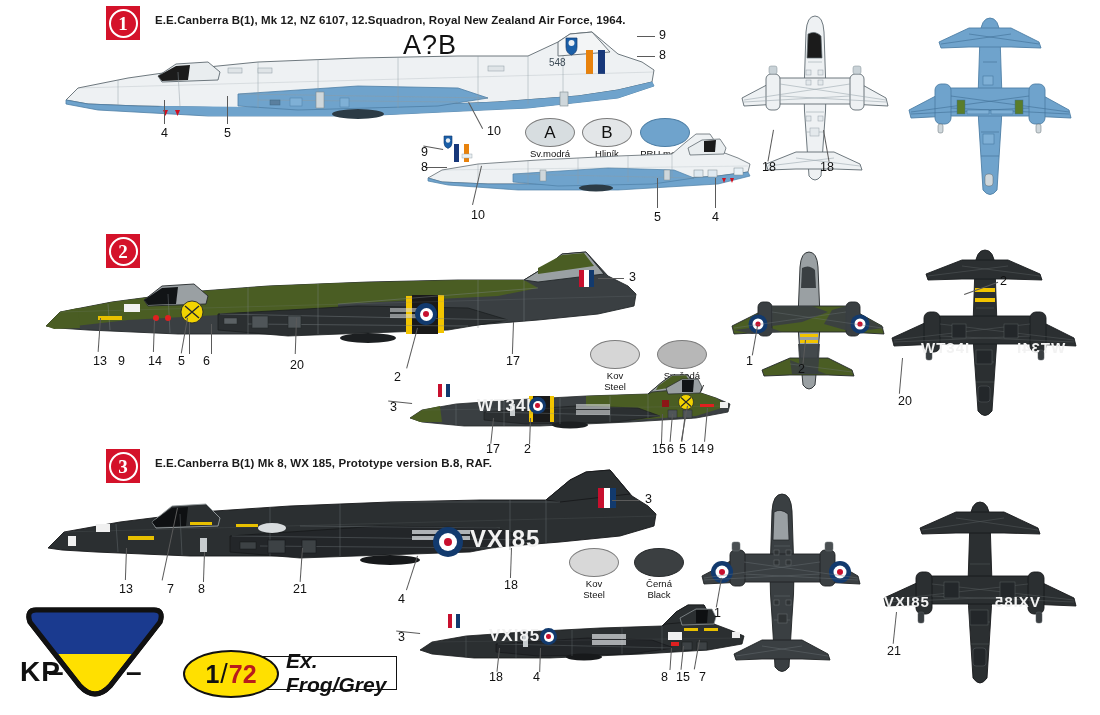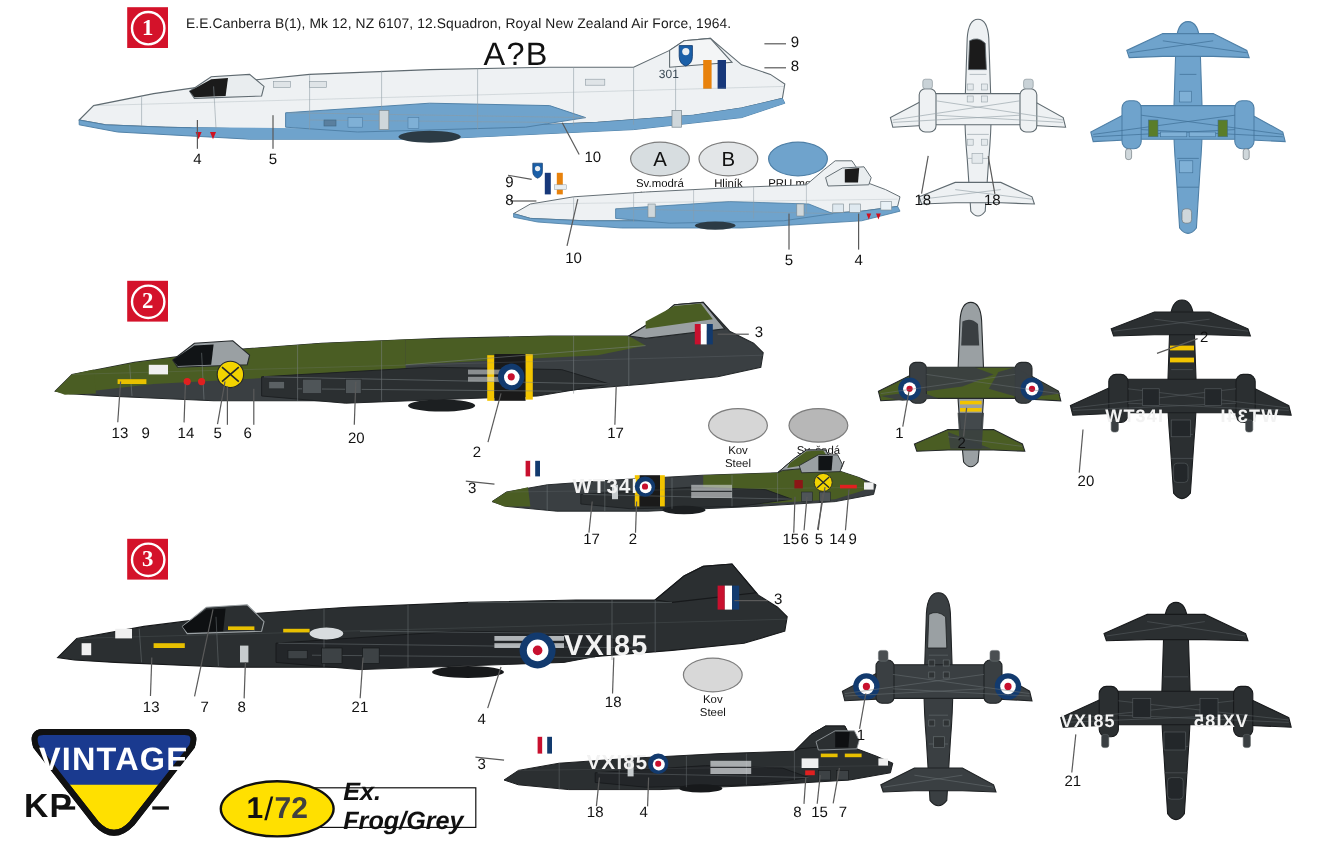--- a/index.html
+++ b/index.html
@@ -14,21 +14,21 @@
   .vnum{
     position:absolute;width:34px;height:34px;background:#d4122a;
     display:flex;align-items:center;justify-content:center;
   }
   .vnum .ring{
     width:25px;height:25px;border-radius:50%;border:2.5px solid #ffffff;
     display:flex;align-items:center;justify-content:center;
     color:#ffffff;font-size:19px;font-weight:bold;line-height:1;
     font-family:"Liberation Serif", serif;
   }
-  .vtitle{position:absolute;font-size:11.5px;letter-spacing:.1px;white-space:nowrap;color:#1a1a1a;}
+  .vtitle{position:absolute;font-size:11.5px;letter-spacing:.1px;white-space:nowrap;color:#1a1a1a;font-weight:bold;}
 
   
   .cn{position:absolute;font-size:12.5px;color:#111;white-space:nowrap;}
   .lead{position:absolute;background:#5a5a5a;height:1px;transform-origin:0 0;}
 
   
   .swatchbox{position:absolute;text-align:center;width:74px;}
   .sw{width:48px;height:27px;border-radius:50%;margin:0 auto;border:1px solid #7d7d7d;
       display:flex;align-items:center;justify-content:center;font-size:17px;color:#111;}
   .swlbl{font-size:9.5px;line-height:1.15;margin-top:2px;color:#111;white-space:nowrap;}
@@ -50,21 +50,21 @@
 
   
   .logo{position:absolute;width:150px;height:96px;}
   .scalebadge{position:absolute;}
   .scale-ell{
     width:92px;height:44px;border-radius:50%;background:#ffe000;border:2.5px solid #111;
     display:flex;align-items:center;justify-content:center;position:relative;z-index:2;
   }
   .scale-ell .n1{font-size:25px;font-weight:bold;color:#111;}
   .scale-ell .sl{font-size:27px;color:#111;margin:0 1px;}
-  .scale-ell .n2{font-size:25px;font-weight:bold;color:#404040;}
+  .scale-ell .n2{font-size:25px;font-weight:bold;color:#b91c1c;}
   .exbox{
     position:absolute;left:70px;top:6px;height:32px;border:1.5px solid #111;background:#fff;
     display:flex;align-items:center;padding:0 10px 0 32px;
   }
   .exbox span{font-size:21px;font-style:italic;font-weight:bold;color:#111;
               font-family:"Liberation Sans", sans-serif;}
 
   svg{display:block;overflow:visible;}
 </style>
 </head>
@@ -118,21 +118,21 @@
       <rect x="502" y="64" width="8" height="14" fill="#cfd7db" stroke="#7d8a91" stroke-width="0.6"></rect>
       <path d="M105,82 l5,0 l-2.5,6 z" fill="#d01020"></path>
       <path d="M117,82 l5,0 l-2.5,6 z" fill="#d01020"></path>
       <rect x="212" y="72" width="10" height="5" fill="#5a7f9e" stroke="#3d6783" stroke-width="0.5"></rect>
       <rect x="232" y="70" width="12" height="8" fill="#7fb0d6" stroke="#4e7fa6" stroke-width="0.5"></rect>
       <rect x="282" y="70" width="9" height="9" fill="#7fb0d6" stroke="#4e7fa6" stroke-width="0.5"></rect>
     </g>
   </svg>
 
   <div class="abs" style="left:403px;top:30px;font-size:27px;color:#111;letter-spacing:1px;">A?B</div>
-  <div class="abs" style="left:549px;top:57px;font-size:10px;color:#3c4a55;">301</div>
+  <div class="abs" style="left:549px;top:57px;font-size:10px;color:#3c4a55;">548</div>
 
   <div class="lead" style="left:637px;top:36px;width:18px;"></div>
   <div class="cn" style="left:659px;top:28px;">9</div>
   <div class="lead" style="left:637px;top:56px;width:18px;"></div>
   <div class="cn" style="left:659px;top:48px;">8</div>
 
   <div class="lead" style="left:165px;top:100px;width:24px;transform:rotate(90deg);"></div>
   <div class="cn" style="left:161px;top:126px;">4</div>
   <div class="lead" style="left:228px;top:96px;width:28px;transform:rotate(90deg);"></div>
   <div class="cn" style="left:224px;top:126px;">5</div>
@@ -493,20 +493,21 @@
   <div class="serial white sm" style="left:921px;top:339px;">WT34I</div>
   <div class="serial white sm mir" style="left:1016px;top:339px;">WT34I</div>
   <div class="lead" style="left:903px;top:358px;width:36px;transform:rotate(95deg);"></div>
   <div class="cn" style="left:898px;top:394px;">20</div>
   <div class="lead" style="left:964px;top:294px;width:36px;transform:rotate(-20deg);"></div>
   <div class="cn" style="left:1000px;top:274px;">2</div>
 
   <div class="vnum" style="left:106px;top:449px;">
     <span class="ring">3</span>
   </div>
+  <div class="vtitle" style="left:155px;top:457px;">E.E.Canberra B(1) Mk 8,  WX 185, Prototype version B.8, RAF.</div>
 
   <svg class="abs" style="left:40px;top:466px;" width="620" height="128" viewBox="0 0 620 128">
     <g>
       <path d="M8,82 L24,66 L80,56 L160,46 L250,40 L350,36 L440,34 L506,34 L530,14 L546,6 L570,4 L592,30 L608,40 L616,48 L614,60 L580,70 L520,76 L420,84 L280,90 L150,90 L56,86 L22,84 Z" fill="#2b2f31" stroke="#17191b" stroke-width="0.9"></path>
       <path d="M506,34 L530,14 L546,6 L570,4 L590,28 L520,36 Z" fill="#2b2f31" stroke="#17191b" stroke-width="0.9"></path>
       <path d="M190,70 L340,60 L456,62 L494,74 L430,86 L260,92 L190,86 Z" fill="#232629" stroke="#17191b" stroke-width="0.8"></path>
       <ellipse cx="350" cy="94" rx="30" ry="5" fill="#17191b"></ellipse>
       <path d="M112,56 L132,40 L166,38 L180,52 L178,60 L116,62 Z" fill="#2b2f31" stroke="#9aa0a3" stroke-width="0.9"></path>
       <path d="M112,56 L132,42 L148,41 L146,60 L116,61 Z" fill="#0e1012"></path>
 
@@ -559,20 +560,25 @@
   <div class="cn" style="left:293px;top:582px;">21</div>
   <div class="lead" style="left:418px;top:556px;width:36px;transform:rotate(108deg);"></div>
   <div class="cn" style="left:398px;top:592px;">4</div>
   <div class="lead" style="left:512px;top:548px;width:30px;transform:rotate(92deg);"></div>
   <div class="cn" style="left:504px;top:578px;">18</div>
 
   <div class="swatchbox" style="left:557px;top:548px;">
     <div class="sw" style="background:#d8d8d8;"></div>
     <div class="swlbl"><span>Kov</span><br>
       <span>Steel</span></div>
+  </div>
+  <div class="swatchbox" style="left:622px;top:548px;">
+    <div class="sw" style="background:#3b3f41;border-color:#2a2d2f;"></div>
+    <div class="swlbl"><span>Černá</span><br>
+      <span>Black</span></div>
   </div>
 
   <svg class="abs" style="left:408px;top:602px;" width="340" height="80" viewBox="0 0 340 80">
     <g>
       <path d="M12,48 L24,40 L58,34 L116,30 L192,26 L254,24 L268,10 L280,3 L296,3 L306,22 L322,28 L336,34 L334,42 L300,48 L234,52 L142,56 L66,56 L24,52 Z" fill="#2b2f31" stroke="#17191b" stroke-width="0.8"></path>
       <path d="M254,24 L268,10 L280,3 L296,3 L304,18 L258,22 Z" fill="#2b2f31" stroke="#17191b" stroke-width="0.8"></path>
       <path d="M88,42 L180,36 L244,38 L266,46 L222,52 L130,54 L88,50 Z" fill="#232629" stroke="#17191b" stroke-width="0.7"></path>
       <ellipse cx="176" cy="55" rx="18" ry="3.5" fill="#17191b"></ellipse>
       <path d="M272,16 L288,7 L304,7 L308,15 L306,22 L274,23 Z" fill="#2b2f31" stroke="#9aa0a3" stroke-width="0.7"></path>
       <path d="M288,8 L300,8 L299,21 L288,21 Z" fill="#0e1012"></path>
@@ -696,21 +702,20 @@
   <div class="serial white sm mir" style="left:994px;top:593px;">VXI85</div>
   <div class="lead" style="left:897px;top:612px;width:32px;transform:rotate(96deg);"></div>
   <div class="cn" style="left:887px;top:644px;">21</div>
 
   <div class="logo" style="left:20px;top:604px;">
     <svg width="150" height="96" viewBox="0 0 150 96">
       <path d="M16,6 Q6,6 10,18 L60,82 Q75,98 90,82 L140,18 Q144,6 134,6 Z" fill="#ffe000" stroke="#111111" stroke-width="5"></path>
       <path d="M16,6 Q6,6 10,18 L36,50 L114,50 L140,18 Q144,6 134,6 Z" fill="#1a3a8f"></path>
       <path d="M16,6 Q6,6 10,18 L60,82 Q75,98 90,82 L140,18 Q144,6 134,6 Z" fill="none" stroke="#111111" stroke-width="5"></path>
     </svg>
-    <div class="abs" style="left:0;top:14px;width:150px;text-align:center;color:#ffffff;font-size:27px;font-weight:bold;letter-spacing:1px;">VINTAGE</div>
     <div class="abs" style="left:0;top:52px;width:150px;text-align:left;color:#111111;font-size:28px;font-weight:bold;letter-spacing:1px;">KP</div>
     <div class="abs" style="left:28px;top:52px;color:#111111;font-size:28px;font-weight:bold;">–</div>
     <div class="abs" style="left:106px;top:52px;color:#111111;font-size:28px;font-weight:bold;">–</div>
   </div>
 
   <div class="scalebadge" style="left:183px;top:650px;">
     <div class="exbox">
       <span>Ex. Frog/Grey</span>
     </div>
     <div class="scale-ell">

